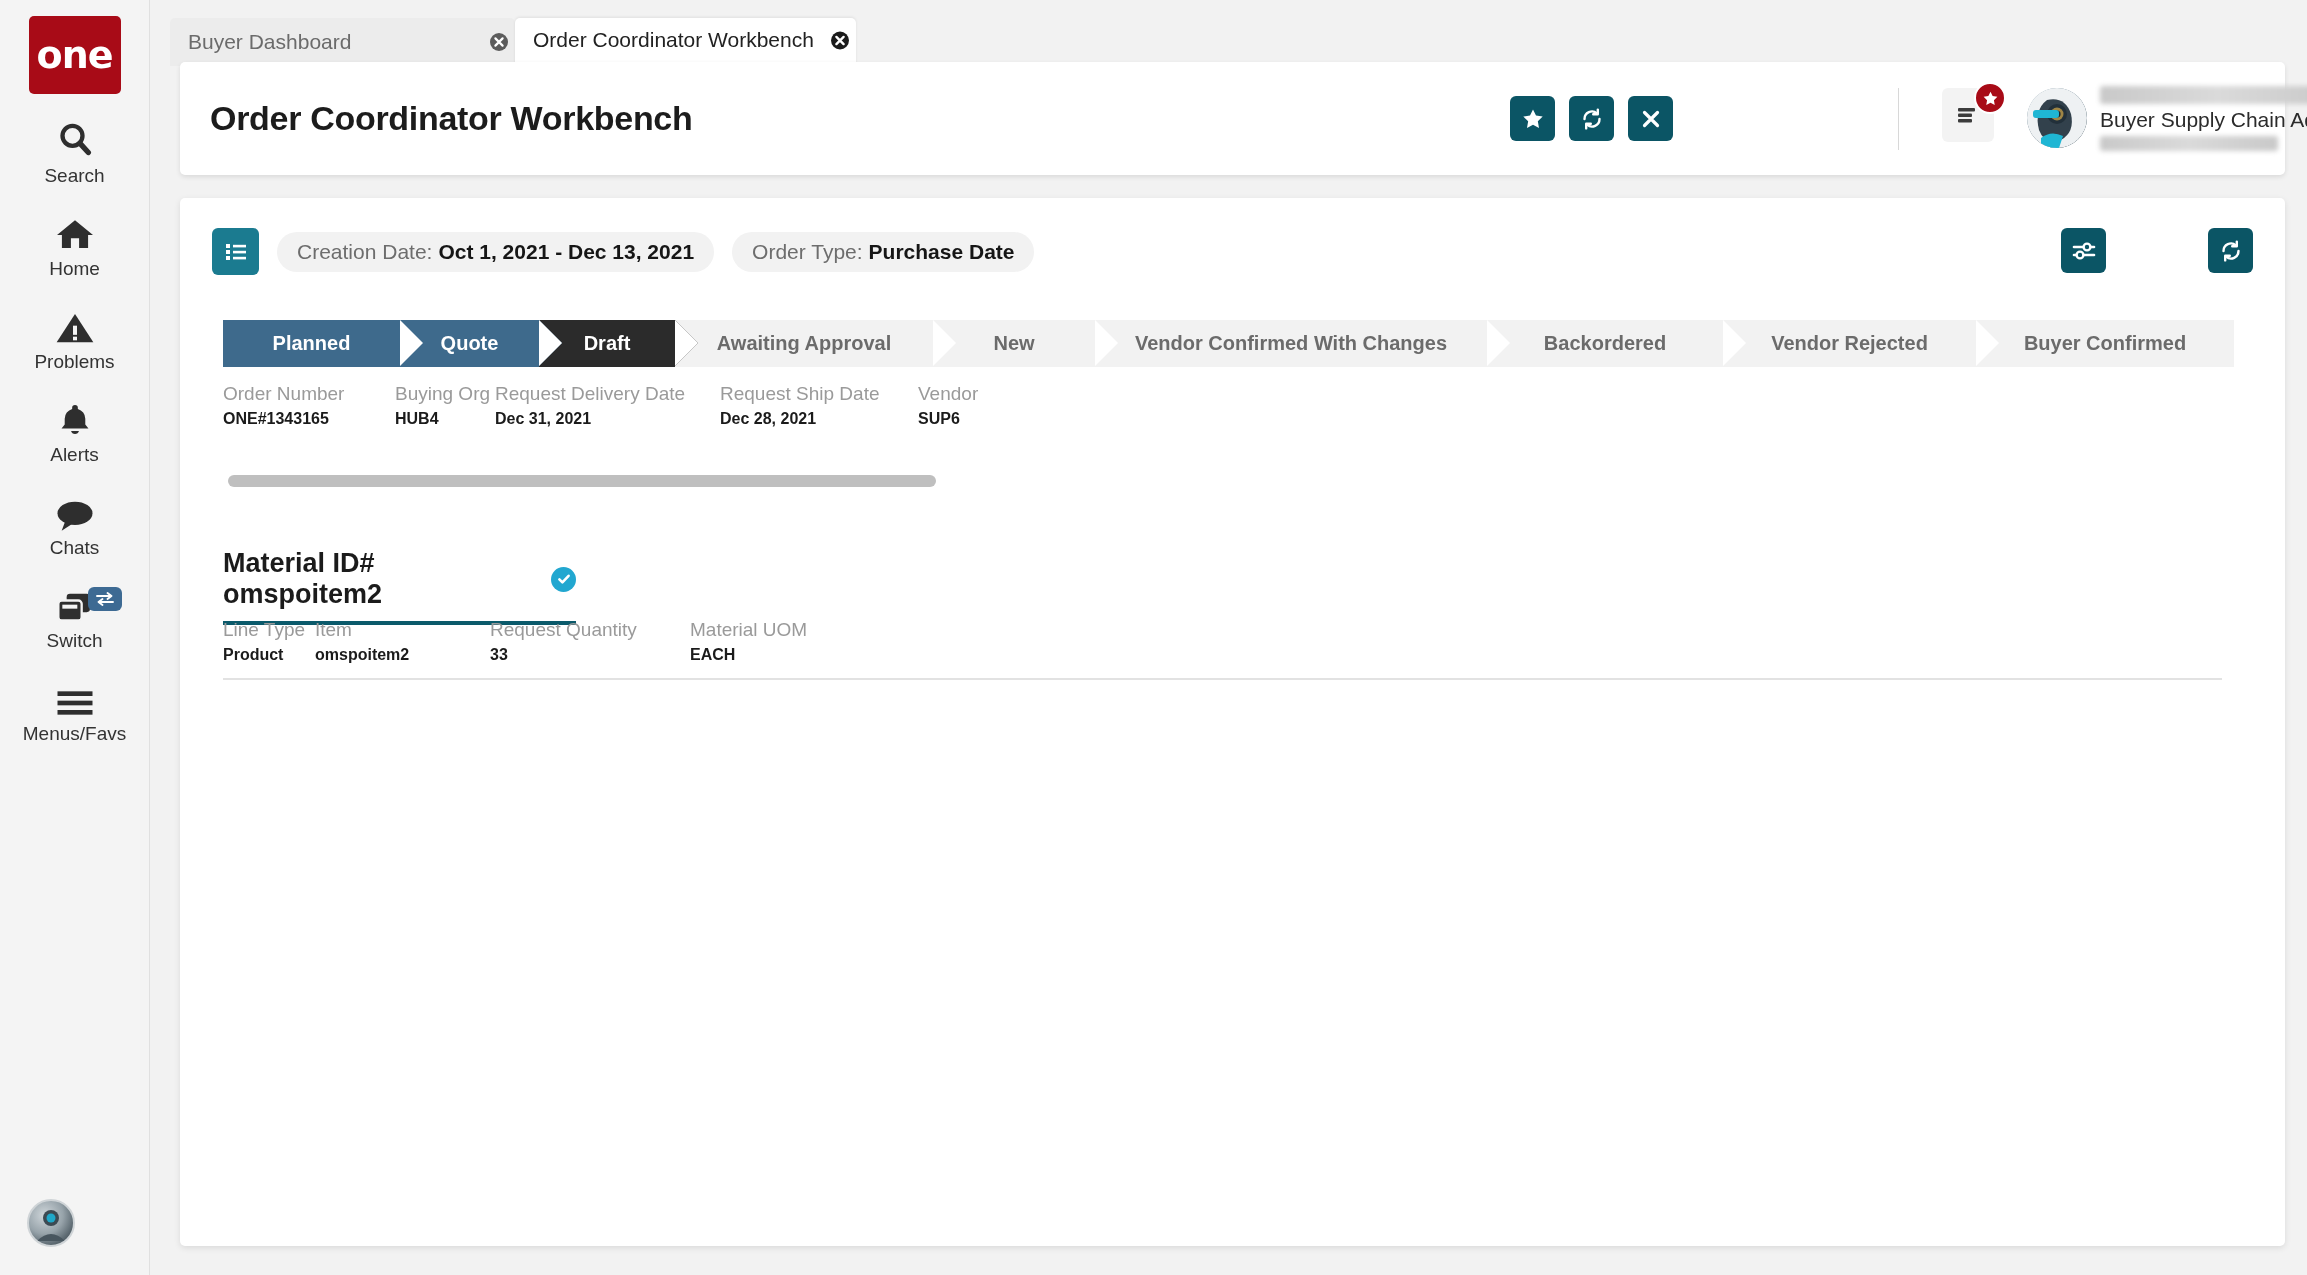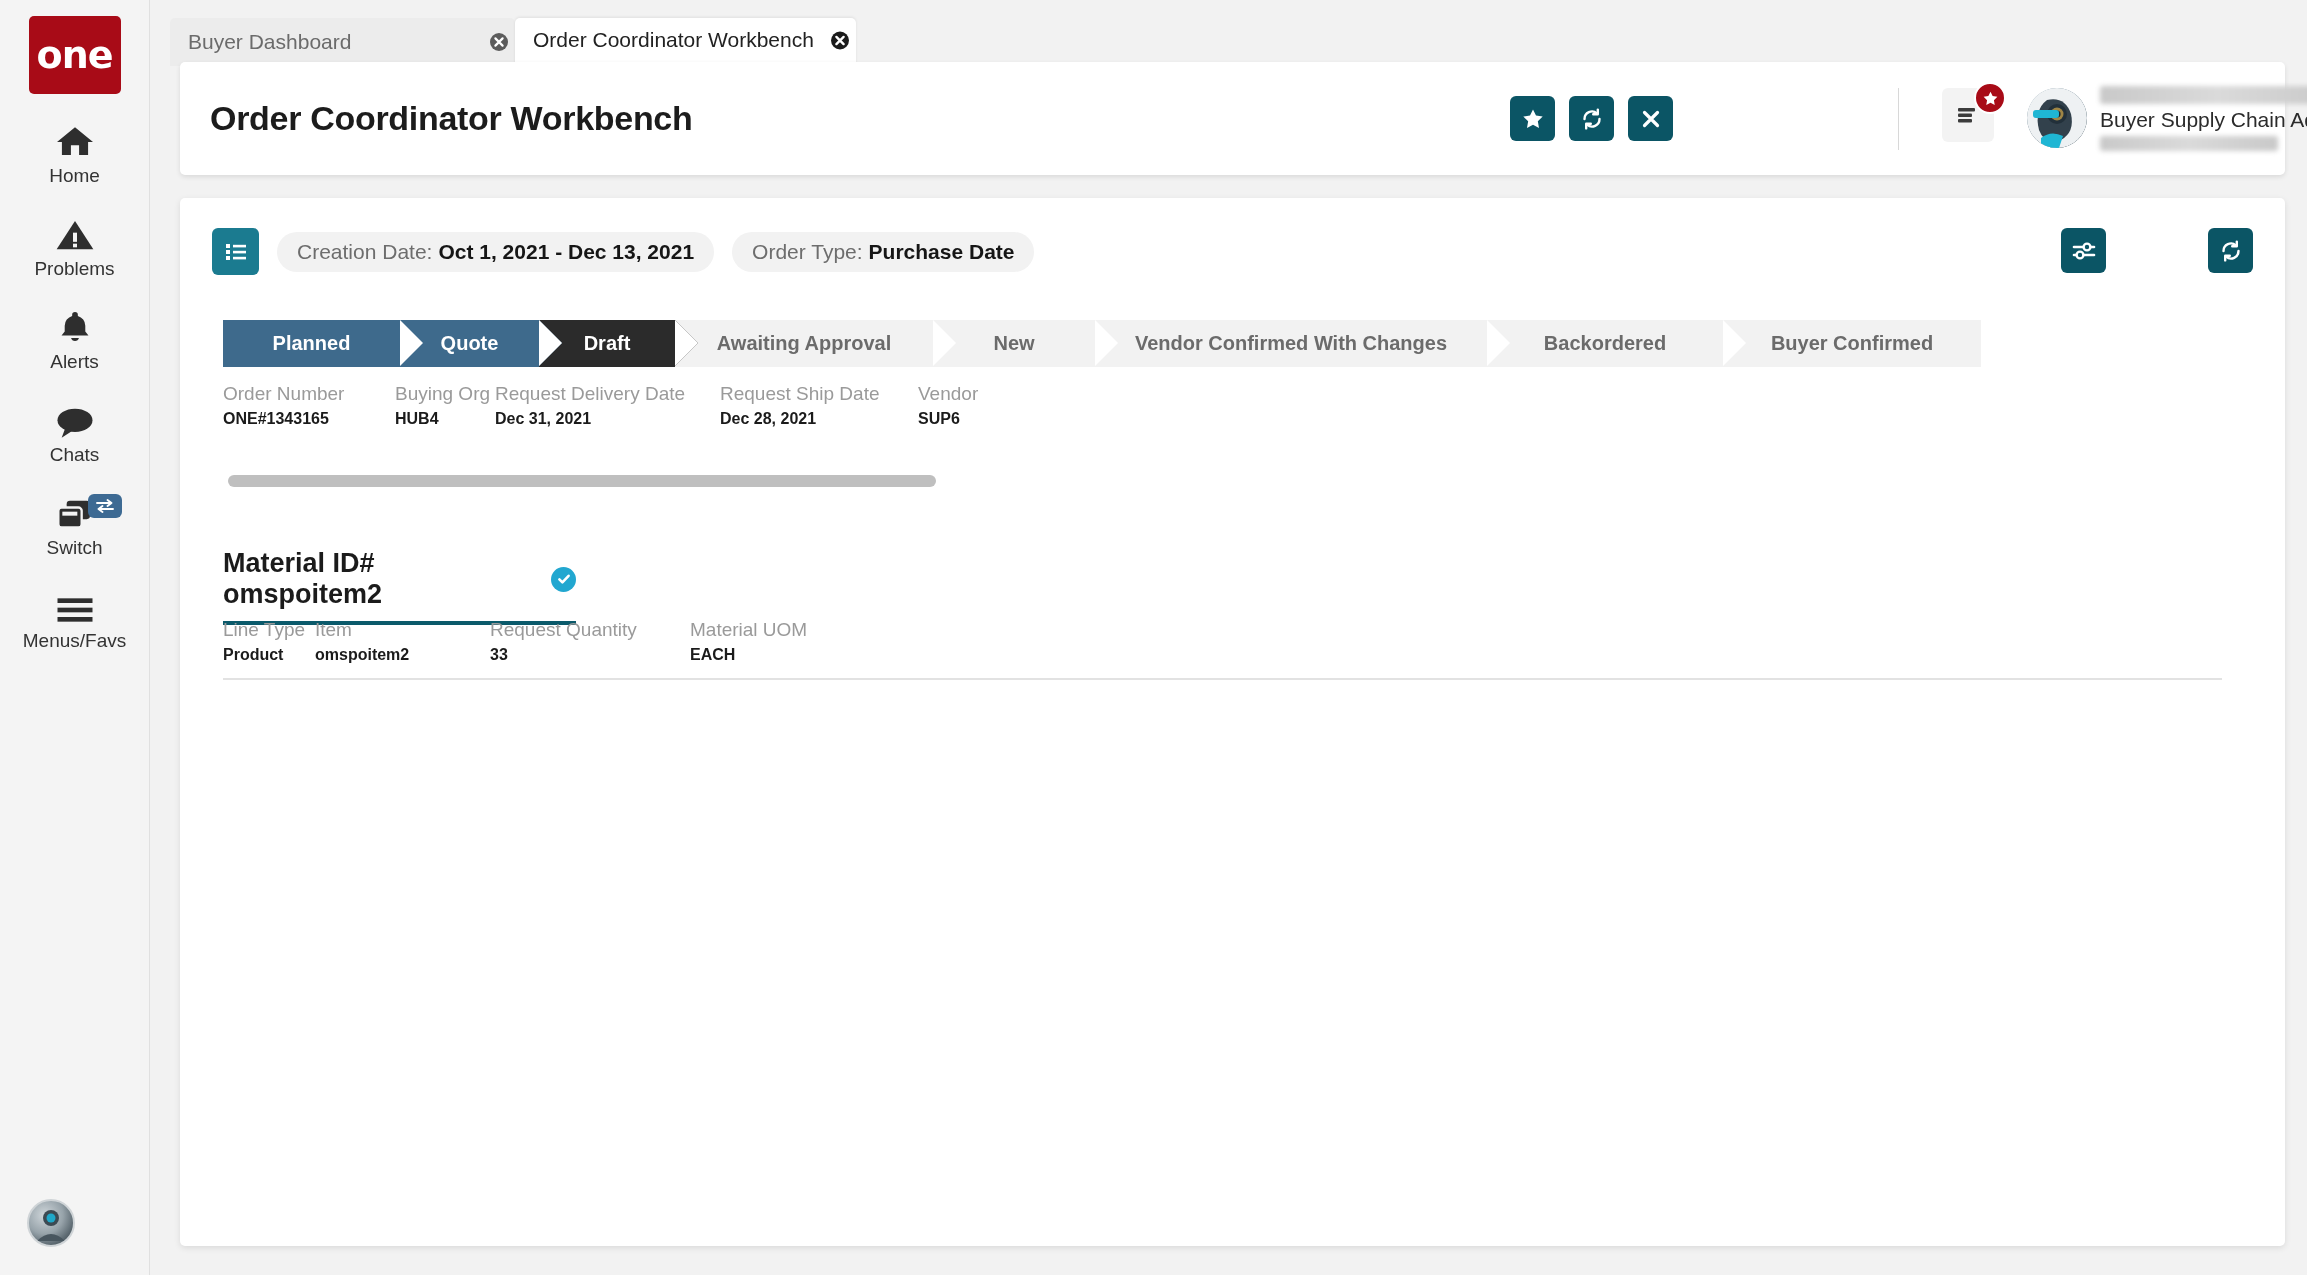--- a/index.html
+++ b/index.html
@@ -269,20 +269,29 @@
 </head>
 <body>
 
 <div id="app">
 
   <nav id="sidebar">
     <div class="logo">
       <span class="logo-text">one</span>
     </div>
 
+    <div class="nav-item">
+      <div class="nav-icon">
+        <svg width="40" height="40" viewBox="0 0 24 24">
+            <circle cx="10.5" cy="9.5" r="6" fill="none" stroke="#2e2e2e" stroke-width="2.6"></circle>
+            <line x1="15" y1="14" x2="20" y2="19.5" stroke="#2e2e2e" stroke-width="3.2" stroke-linecap="round"></line>
+          </svg>
+      </div>
+      <div class="nav-label">Search</div>
+    </div>
 
     <div class="nav-item">
       <div class="nav-icon">
         <svg width="40" height="36" viewBox="0 0 24 22">
             <path d="M12 2 L23 11 L20 11 L20 19 L14.5 19 L14.5 13 L9.5 13 L9.5 19 L4 19 L4 11 L1 11 Z" fill="#2e2e2e"></path>
           </svg>
       </div>
       <div class="nav-label">Home</div>
     </div>
 
@@ -505,20 +514,25 @@
     <div class="step todo" style="width:392px;">
       <span class="notch"></span>
       <span class="lbl">Vendor Confirmed With Changes</span>
       <span class="arrow-r"></span>
     </div>
     <div class="step todo" style="width:236px;">
       <span class="notch"></span>
       <span class="lbl">Backordered</span>
       <span class="arrow-r"></span>
     </div>
+    <div class="step todo" style="width:253px;">
+      <span class="notch"></span>
+      <span class="lbl">Vendor Rejected</span>
+      <span class="arrow-r"></span>
+    </div>
     <div class="step todo" style="width:258px;">
       <span class="notch"></span>
       <span class="lbl">Buyer Confirmed</span>
     </div>
   </div>
 
   <div id="order-fields">
     <div class="fld" style="width:162px;">
       <div class="fld-label">Order Number</div>
       <div class="fld-value">ONE#1343165</div>

